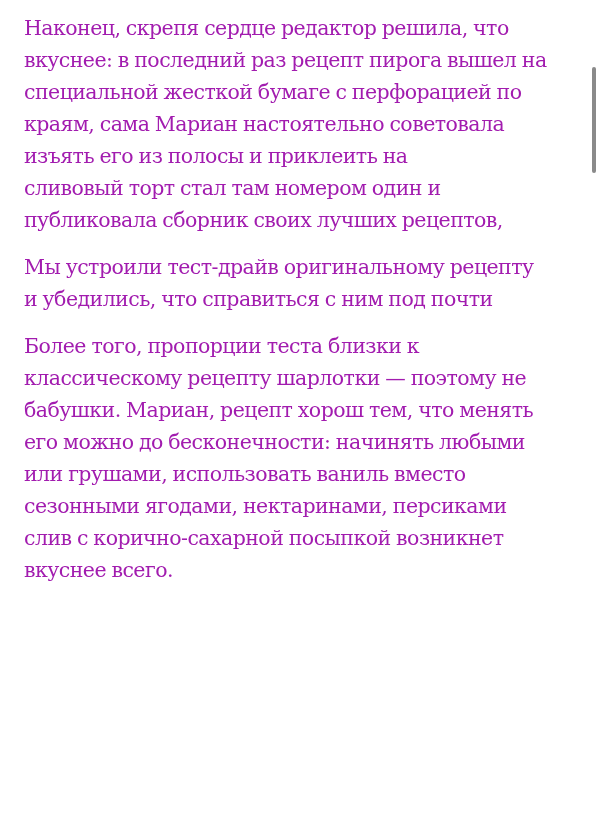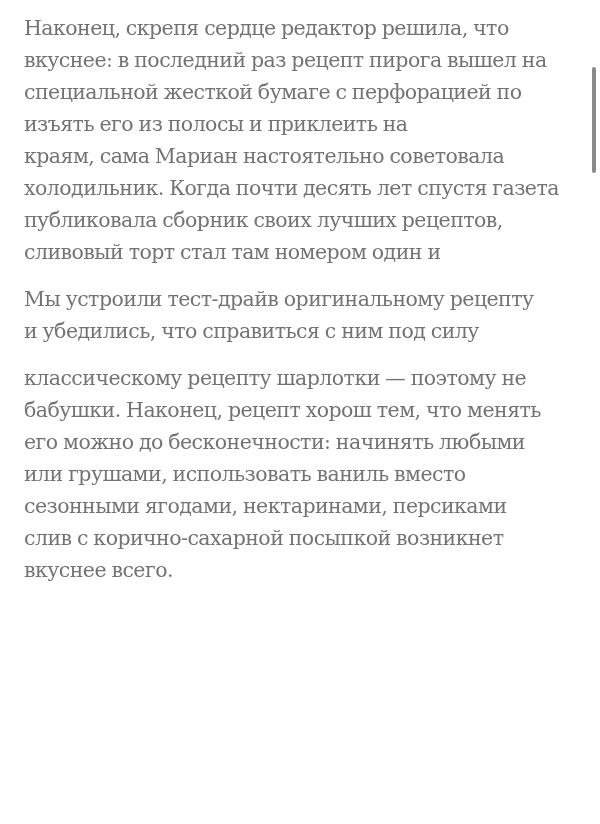--- a/index.html
+++ b/index.html
@@ -14,21 +14,21 @@
       position: relative;
     }
     .article {
       position: absolute;
       left: 24px;
       top: 12px;
       width: 560px;
       font-family: "DejaVu Serif", "Liberation Serif", serif;
       font-size: 20.5px;
       line-height: 32px;
-      color: #737373;
+      color: #a21caf;
       letter-spacing: -0.55px;
       word-spacing: -0.5px;
     }
     .article p {
       margin: 0 0 15px 0;
     }
     .line {
       display: block;
       white-space: nowrap;
     }
@@ -43,33 +43,33 @@
     }
   </style>
 </head>
 <body>
 
 <div class="article">
   <p>
     <span class="line">Наконец, скрепя сердце редактор решила, что</span>
     <span class="line">вкуснее: в последний раз рецепт пирога вышел на</span>
     <span class="line">специальной жесткой бумаге с перфорацией по</span>
+    <span class="line">краям, сама Мариан настоятельно советовала</span>
     <span class="line">изъять его из полосы и приклеить на</span>
-    <span class="line">краям, сама Мариан настоятельно советовала</span>
-    <span class="line">холодильник. Когда почти десять лет спустя газета</span>
+    <span class="line">сливовый торт стал там номером один и</span>
     <span class="line">публиковала сборник своих лучших рецептов,</span>
-    <span class="line">сливовый торт стал там номером один и</span>
   </p>
   <p>
     <span class="line">Мы устроили тест-драйв оригинальному рецепту</span>
-    <span class="line">и убедились, что справиться с ним под силу</span>
+    <span class="line">и убедились, что справиться с ним под почти</span>
   </p>
   <p>
+    <span class="line">Более того, пропорции теста близки к</span>
     <span class="line">классическому рецепту шарлотки — поэтому не</span>
-    <span class="line">бабушки. Наконец, рецепт хорош тем, что менять</span>
+    <span class="line">бабушки. Мариан, рецепт хорош тем, что менять</span>
     <span class="line">его можно до бесконечности: начинять любыми</span>
     <span class="line">или грушами, использовать ваниль вместо</span>
     <span class="line">сезонными ягодами, нектаринами, персиками</span>
     <span class="line">слив с корично-сахарной посыпкой возникнет</span>
     <span class="line">вкуснее всего.</span>
   </p>
 </div>
 
 <div class="scrollbar"></div>
 

